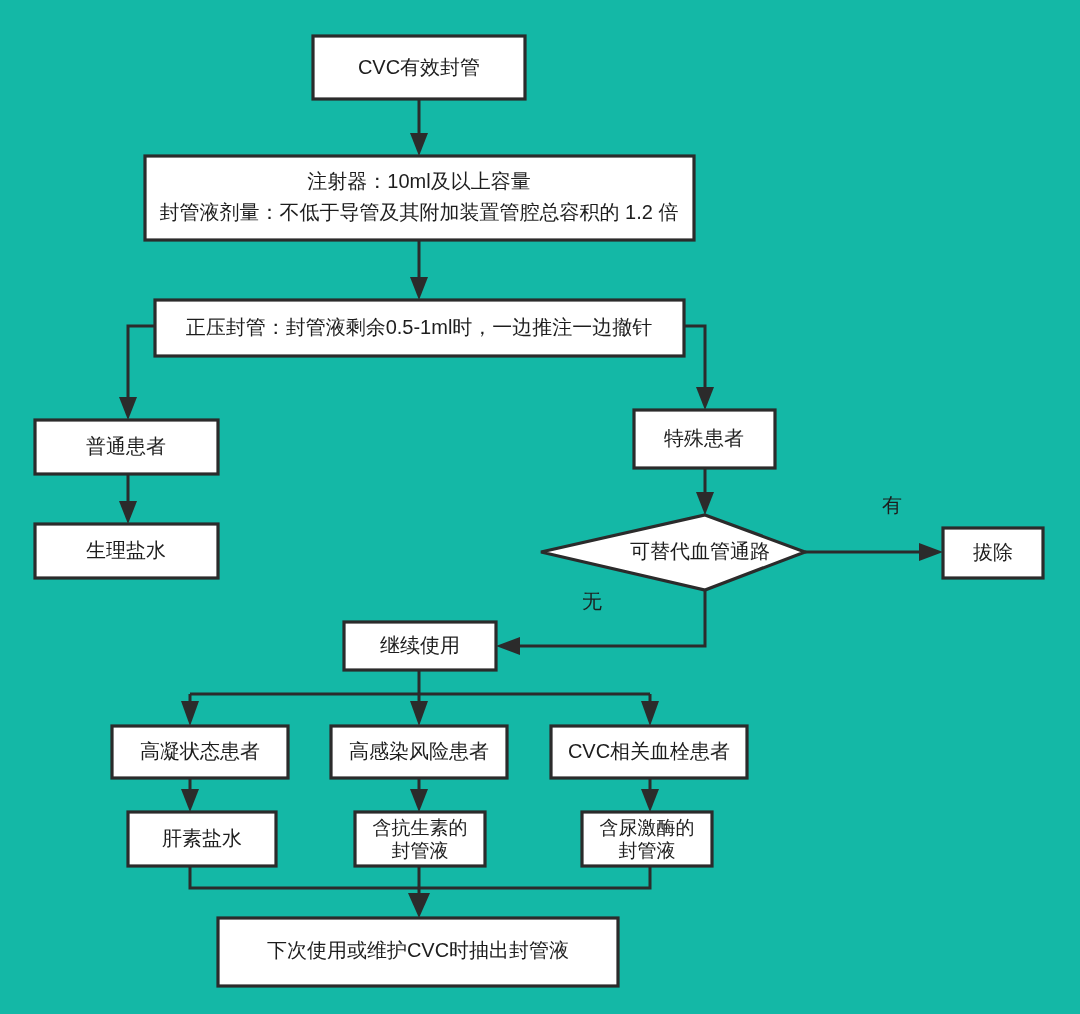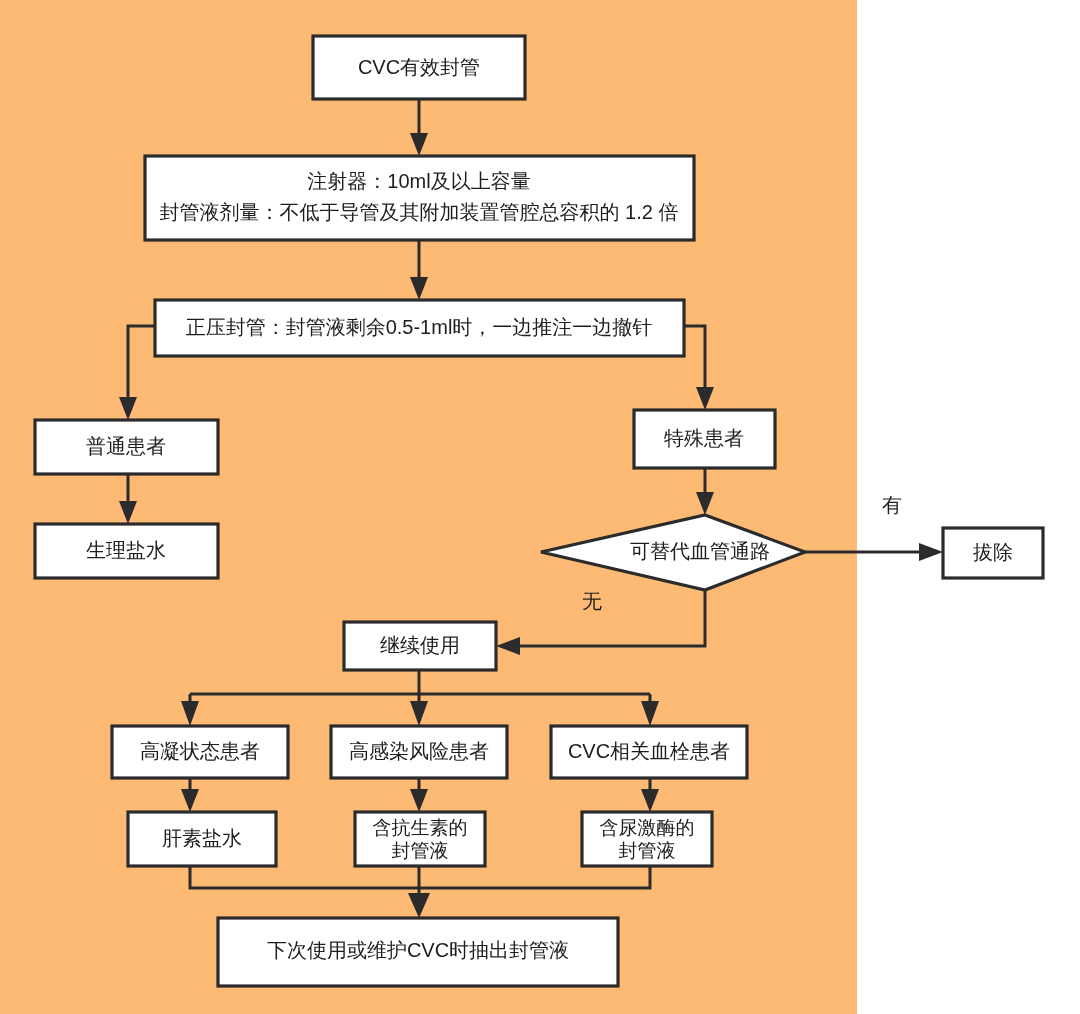--- a/index.html
+++ b/index.html
@@ -8,23 +8,23 @@
     background: #ffffff;
   }
   body {
     width: 1080px;
     height: 1014px;
     font-family: "Liberation Sans", "DejaVu Sans", sans-serif;
     overflow: hidden;
   }
   #flow-root {
     position: relative;
-    width: 857px;
+    width: 1080px;
     height: 1014px;
-    background: #fdba74;
+    background: #14b8a6;
   }
   svg.flow-canvas {
     position: absolute;
     top: 0;
     left: 0;
     width: 1080px;
     height: 1014px;
     display: block;
   }
   .node-rect {

